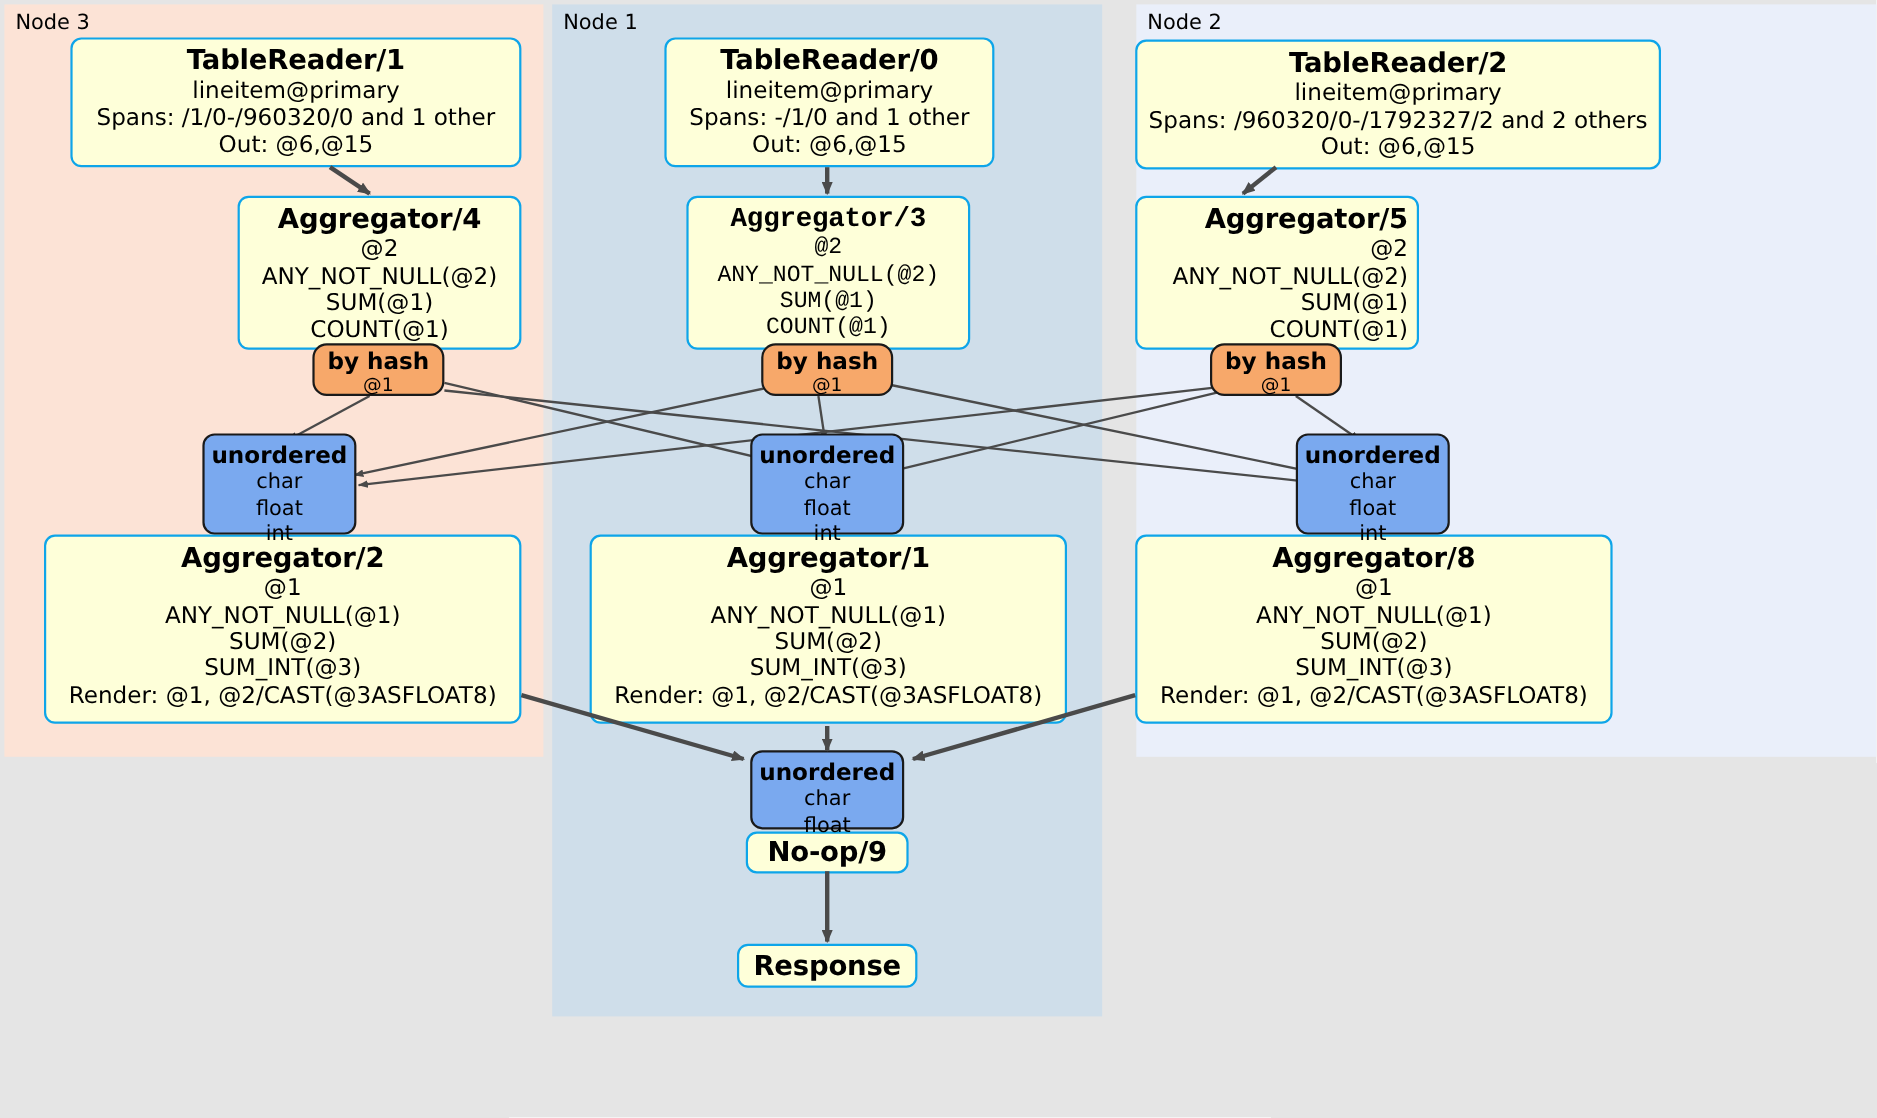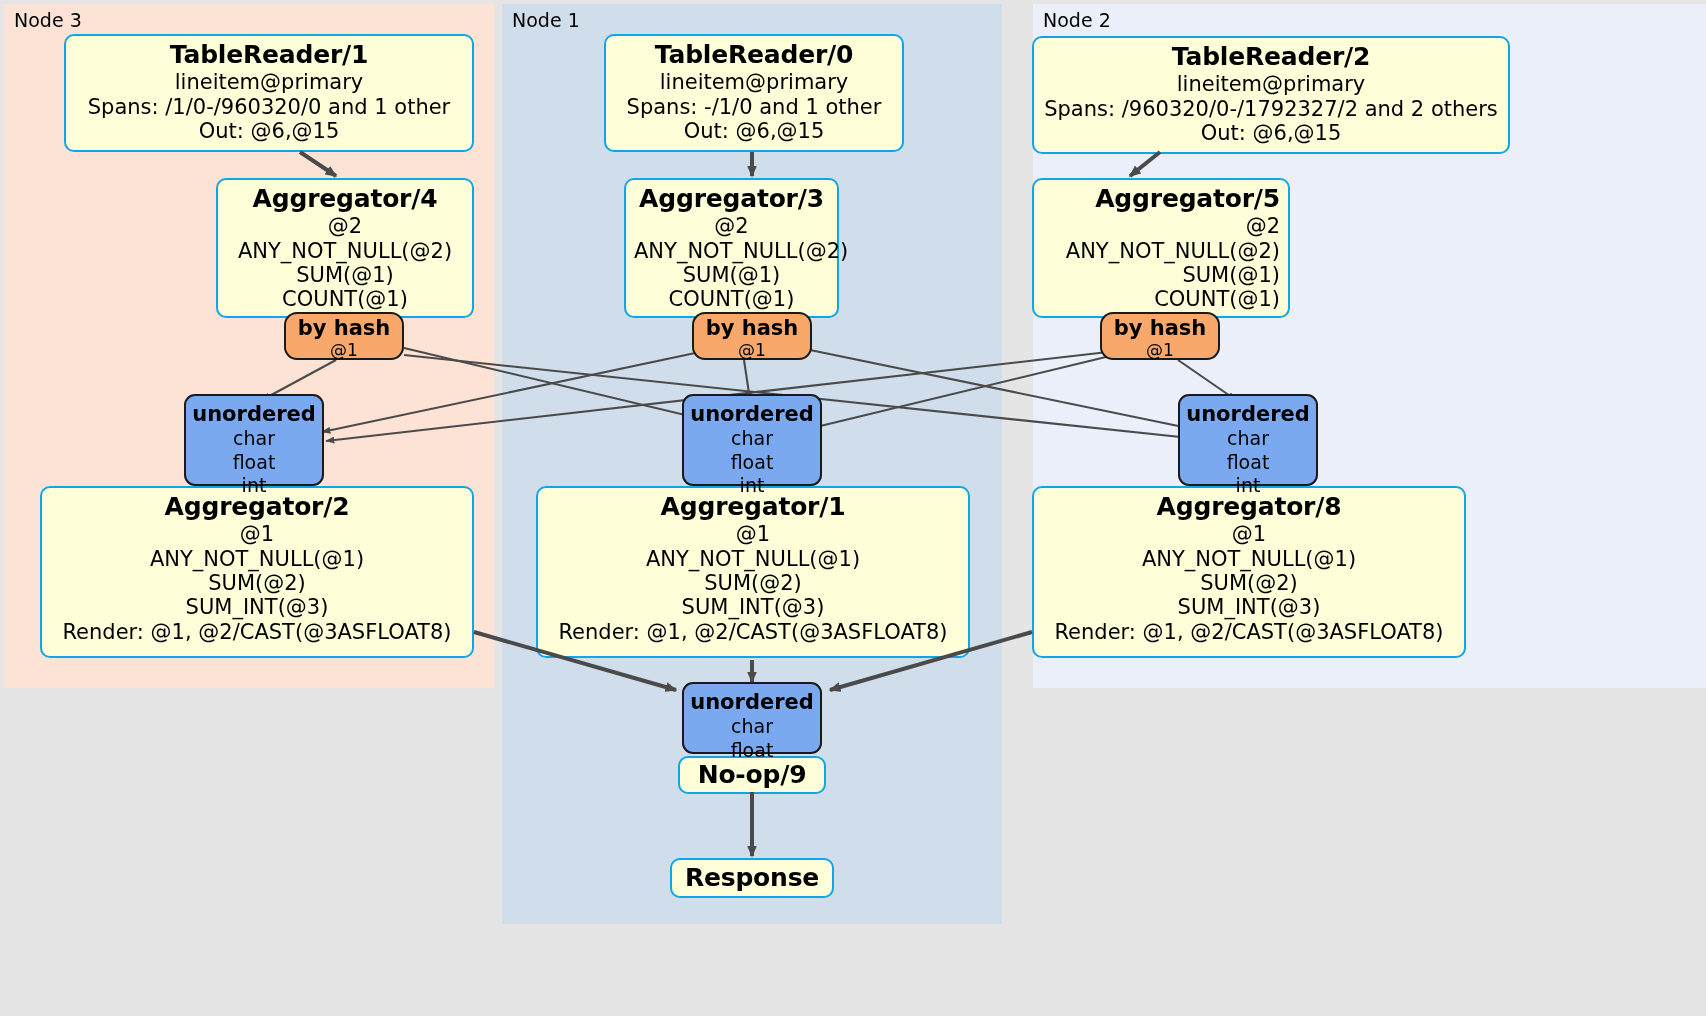--- a/index.html
+++ b/index.html
@@ -175,21 +175,21 @@
   </div>
 
   <div class="proc" style="left:216px; top:178px; width:258px; height:140px;">
     <span class="ttl">Aggregator/4</span>
     <span class="ln">@2</span>
     <span class="ln">ANY_NOT_NULL(@2)</span>
     <span class="ln">SUM(@1)</span>
     <span class="ln">COUNT(@1)</span>
   </div>
 
-  <div class="proc" style="left:624px; top:178px; width:215px; height:140px;">
+  <div class="proc" style="left:624px; top:178px; width:258px; height:140px;font-family:Liberation Mono, monospace;">
     <span class="ttl">Aggregator/3</span>
     <span class="ln">@2</span>
     <span class="ln">ANY_NOT_NULL(@2)</span>
     <span class="ln">SUM(@1)</span>
     <span class="ln">COUNT(@1)</span>
   </div>
 
   <div class="proc" style="left:1032px; top:178px; width:258px; height:140px;text-align:right;">
     <span class="ttl">Aggregator/5</span>
     <span class="ln">@2</span>

